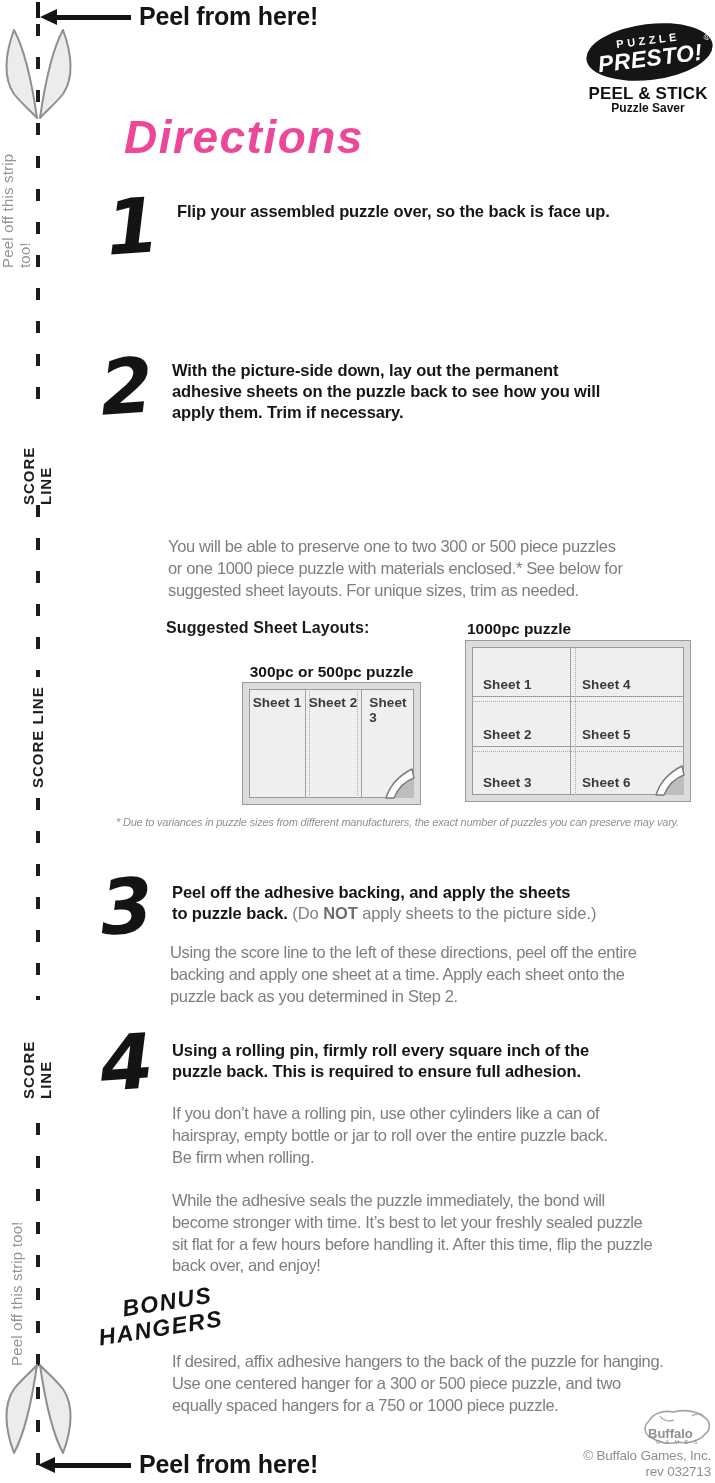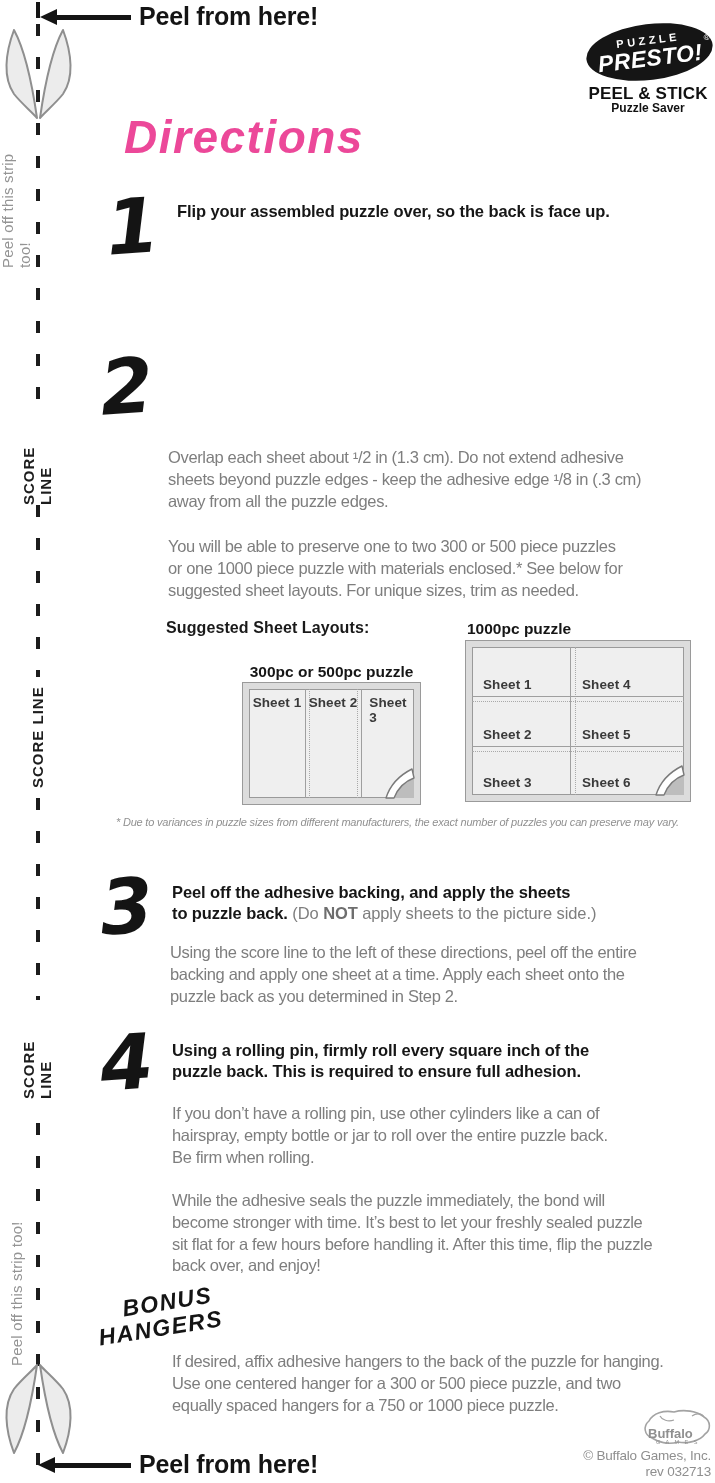--- a/index.html
+++ b/index.html
@@ -111,23 +111,23 @@
   </div>
   <div class="tagline tagline1">PEEL &amp; STICK</div>
   <div class="tagline tagline2">Puzzle Saver</div>
 
   <div class="title">Directions</div>
 
   <div class="step-num" style="left:106px;top:196px;">1</div>
   <div class="step-heading" style="left:164px;top:201px;width:540px;margin-left:13px;">Flip your assembled puzzle over, so the back is face up.</div>
 
   <div class="step-num" style="left:100px;top:356px;">2</div>
-  <div class="body-text" style="left:168px;top:447px;width:545px;">Overlap each sheet about ¹/2 in (1.3 cm). Do not extend adhesive
-sheets beyond puzzle edges - keep the adhesive edge ¹/8 in (.3 cm)
-away from all the puzzle edges.</div>
+  <div class="step-heading" style="left:172px;top:360px;width:540px;">With the picture-side down, lay out the permanent
+adhesive sheets on the puzzle back to see how you will
+apply them. Trim if necessary.</div>
   <div class="body-text" style="left:168px;top:536px;width:545px;">You will be able to preserve one to two 300 or 500 piece puzzles
 or one 1000 piece puzzle with materials enclosed.* See below for
 suggested sheet layouts. For unique sizes, trim as needed.</div>
 
   <div class="layouts-heading">Suggested Sheet Layouts:</div>
 
   <div class="diagram-title" style="left:467px;top:620px;">1000pc puzzle</div>
   <div class="diagram" style="left:466px;top:641px;width:212px;height:148px;">
     <div class="vline" style="left:98px;"></div>
     <div class="vdots" style="left:103px;"></div>

